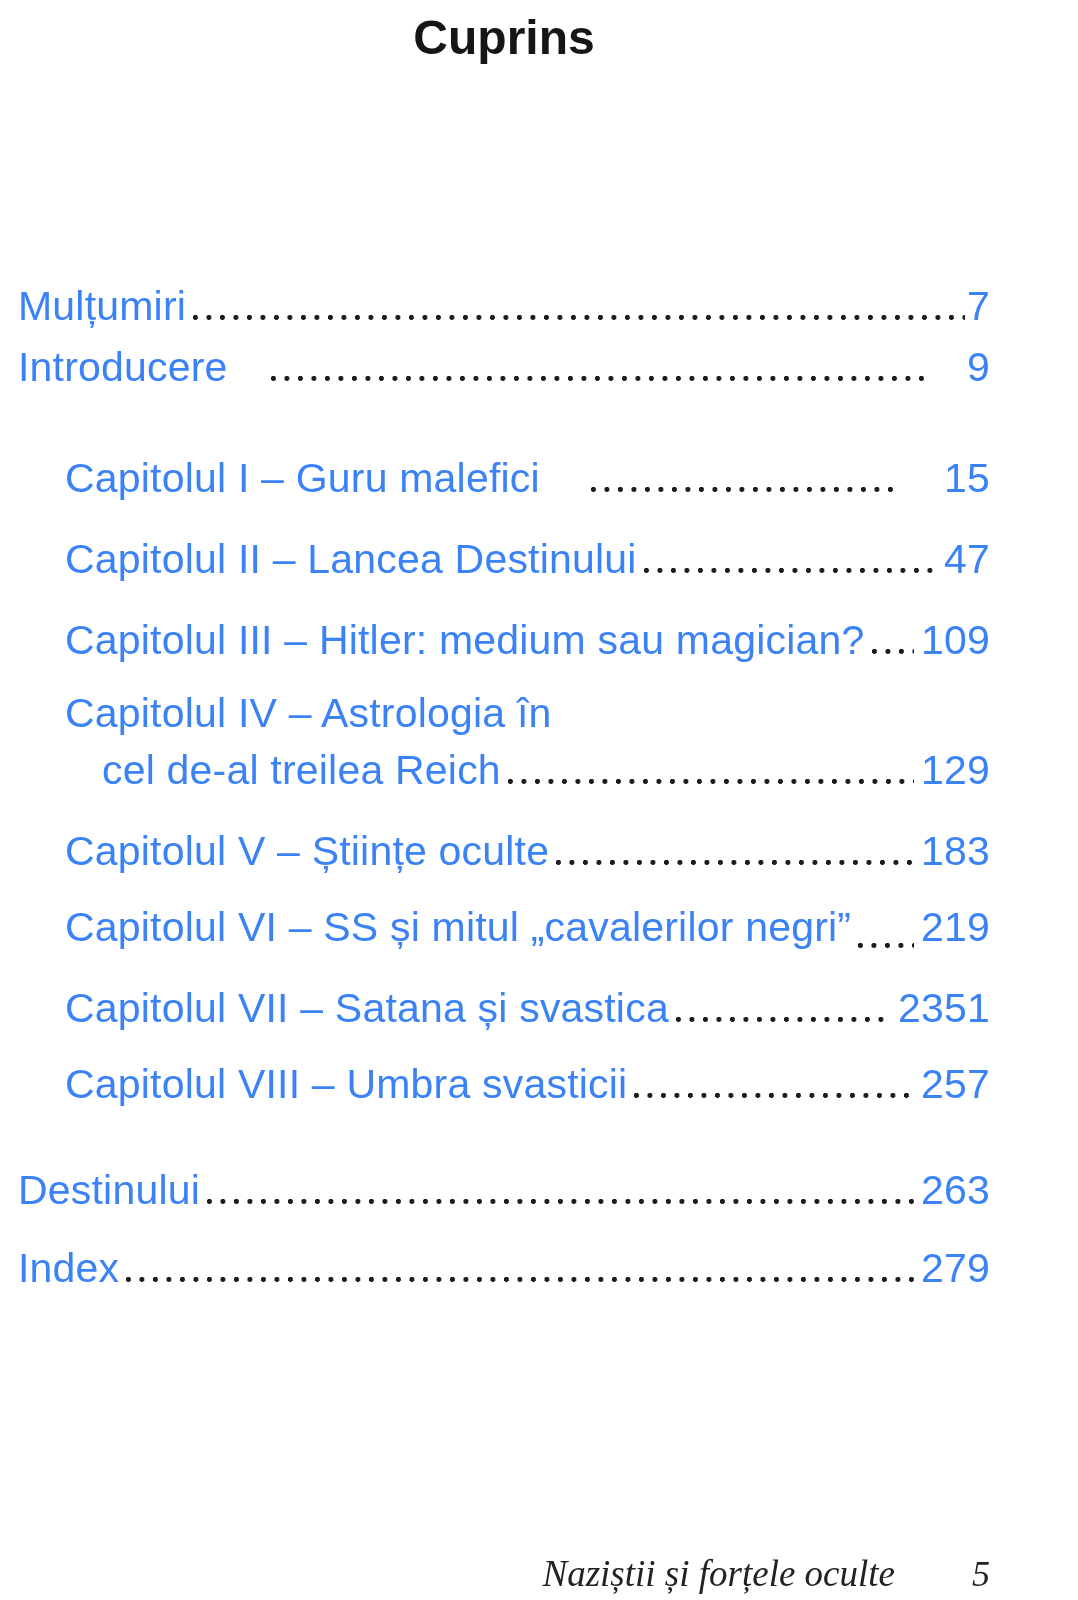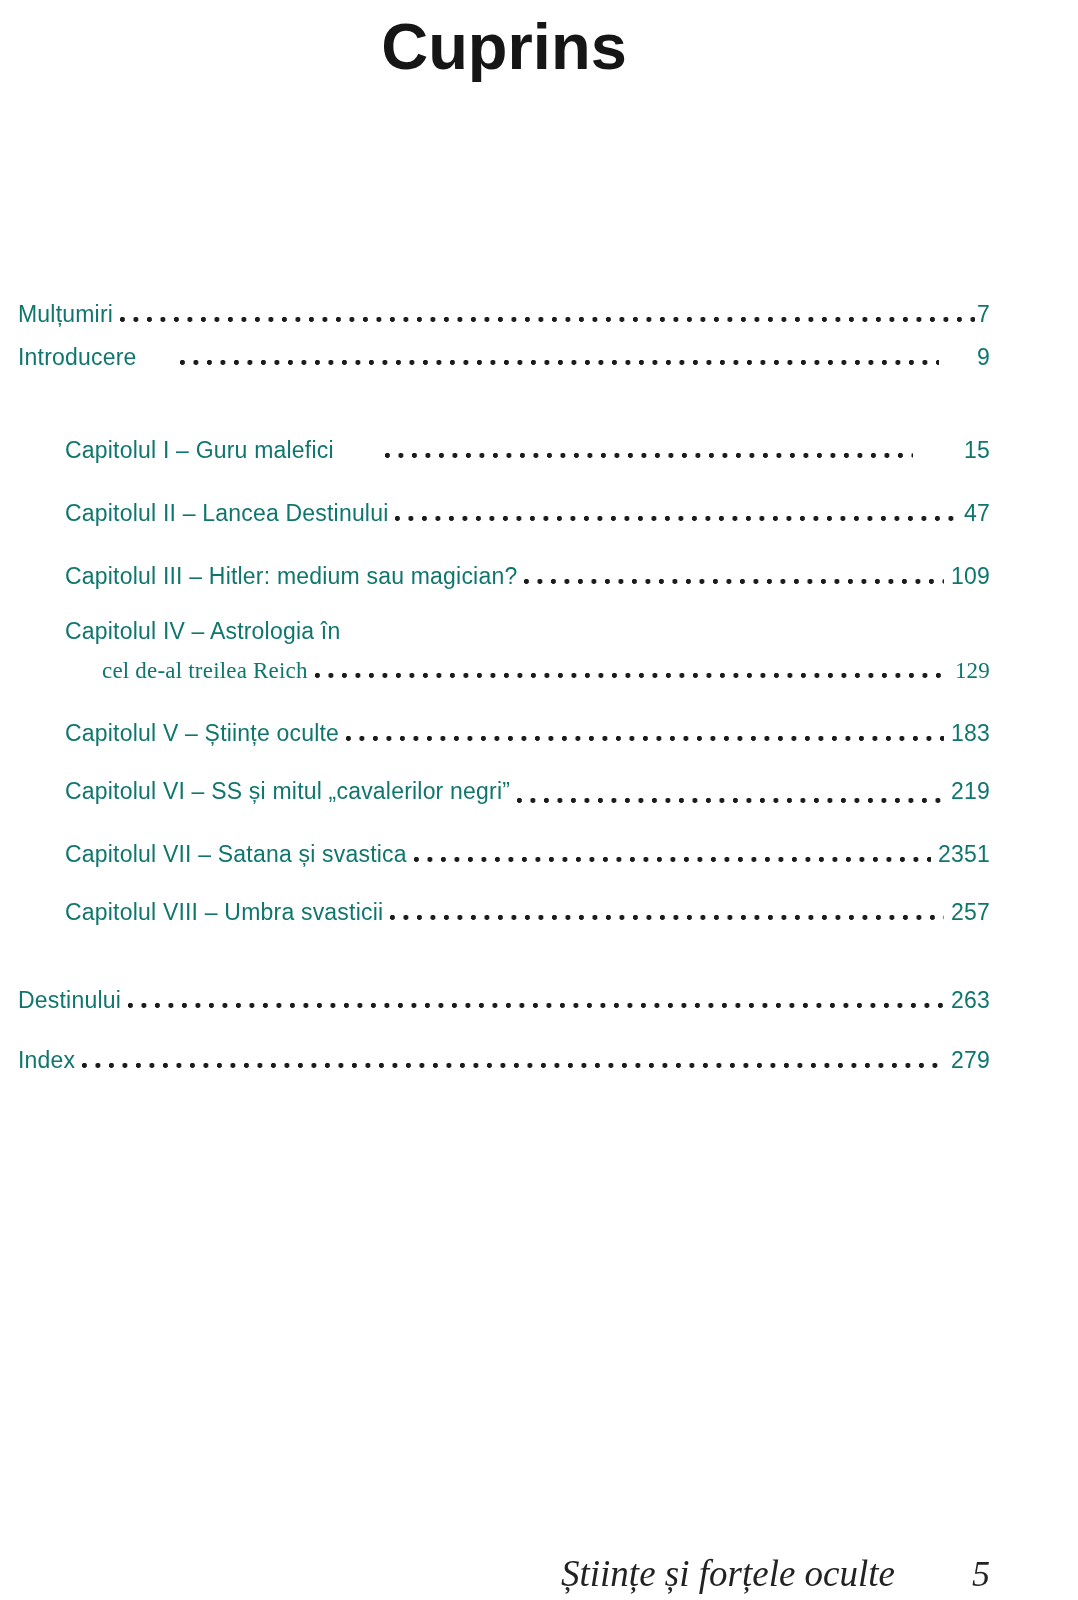--- a/index.html
+++ b/index.html
@@ -15,31 +15,31 @@
   .page {
     position: relative;
     box-sizing: border-box;
     width: 1078px;
     height: 1600px;
     padding: 0 88px 0 18px;
   }
   .title {
     margin-top: 14px;
     text-align: center;
-    font-size: 65px;
+    font-size: 48px;
     line-height: 1.0;
     font-weight: 700;
     letter-spacing: 0px;
     color: #161616;
   }
   .toc {
-    font-size: 23px;
+    font-size: 41px;
     font-weight: 400;
     letter-spacing: 0.2px;
-    color: #0f766e;
+    color: #3b82f6;
   }
   .row {
     display: flex;
     align-items: baseline;
     line-height: 1.0;
     white-space: nowrap;
   }
   .row .label { flex: 0 0 auto; }
   .row .page-num { flex: 0 0 auto; text-align: right; }
   .dots {
@@ -47,21 +47,21 @@
     height: 5px;
     min-width: 20px;
     margin: 0 7px 0 7px;
     background-image: radial-gradient(circle at 2.4px 2.4px, #1c1c1c 2.2px, transparent 2.9px);
     background-size: 13.5px 5px;
     background-repeat: repeat-x;
     background-position: left bottom;
   }
   .row.tight .dots { margin-right: 2px; }
   .ind1 { padding-left: 47px; }
-  .ind2 { padding-left: 84px; font-family: Liberation Serif, serif; }
+  .ind2 { padding-left: 84px; }
 
   
   .toc .row:nth-child(1)  { margin-top: 224px; }
   .toc .row:nth-child(2)  { margin-top: 20px; gap: 36px; }
   .toc .row:nth-child(3)  { margin-top: 70px; gap: 44px; }
   .toc .row:nth-child(4)  { margin-top: 40px; }
   .toc .row:nth-child(5)  { margin-top: 40px; justify-content: flex-end; }
   .toc .row:nth-child(6)  { margin-top: 32px; }
   .toc .row:nth-child(7)  { margin-top: 16px; }
   .toc .row:nth-child(8)  { margin-top: 40px; }
@@ -173,17 +173,17 @@
 
     <div class="row">
       <span class="label">Index</span>
       <span class="dots"></span>
       <span class="page-num">279</span>
     </div>
 
   </div>
 
   <div class="footer">
-    <span class="book-title">Științe și forțele oculte</span>
+    <span class="book-title">Naziștii și forțele oculte</span>
     <span class="folio">5</span>
   </div>
 
 </div>
 
 </body></html>

